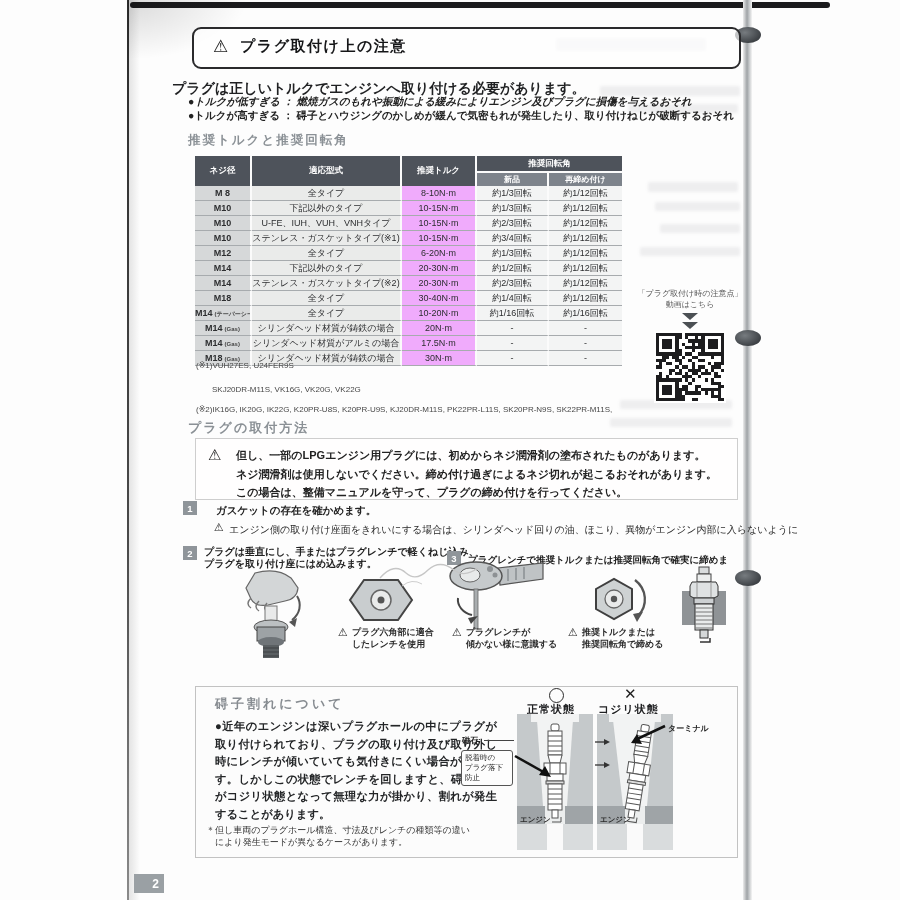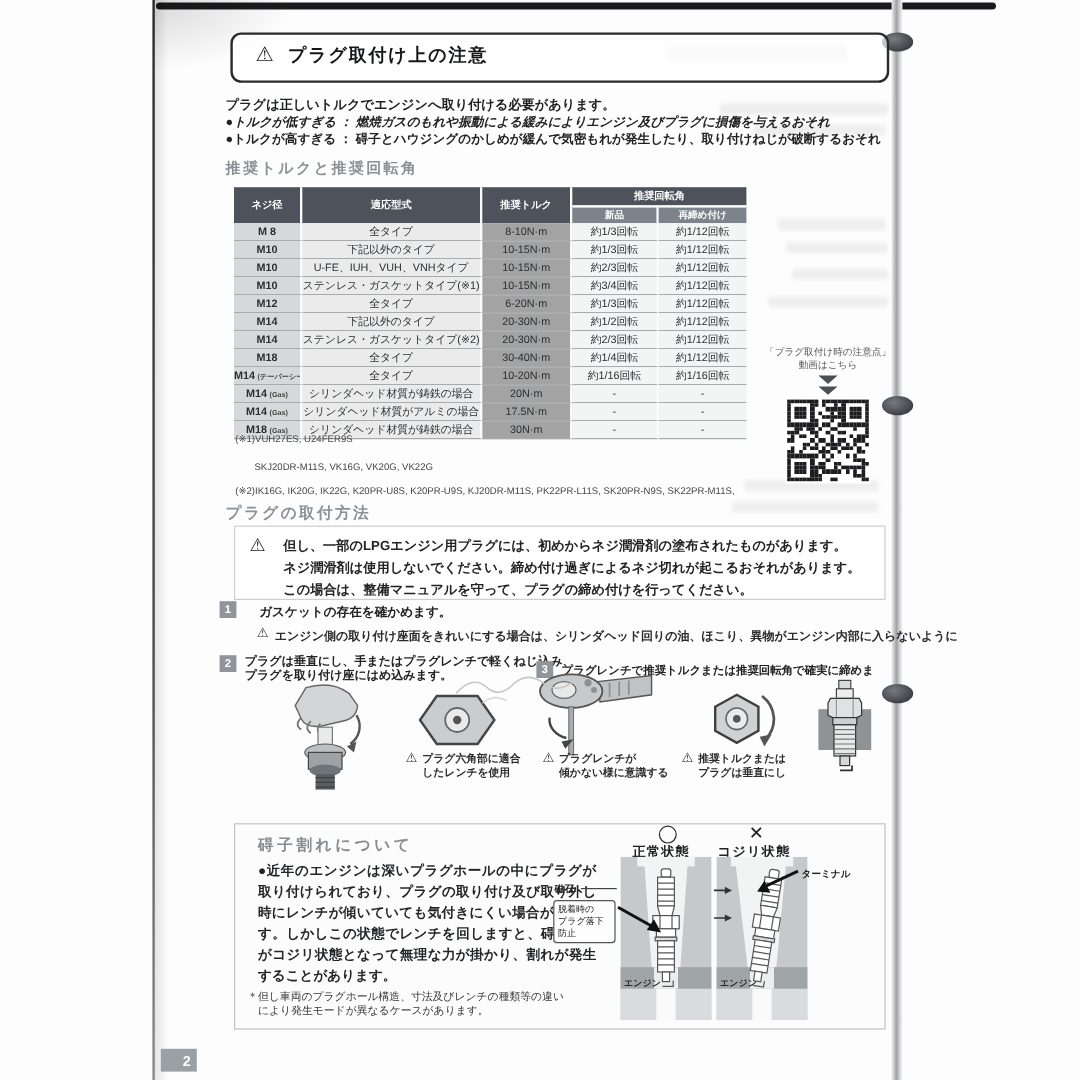--- a/index.html
+++ b/index.html
@@ -15,53 +15,53 @@
   .corner-shadow{left:128px;top:0;width:120px;height:60px;background:radial-gradient(ellipse at 0% 0%,rgba(0,0,0,.14),transparent 70%);}
   .binding-line{left:743px;top:0;width:9px;height:900px;background:linear-gradient(90deg,#ececec,#9fa3a6 45%,#c7cacc 70%,#f5f5f5);}
   .binding-ring{width:26px;height:16px;left:735px;border-radius:50%;
       background:radial-gradient(ellipse at 38% 35%,#777c80,#3e4246 70%);filter:blur(.4px);}
   .ghost{background:rgba(105,112,118,.10);filter:blur(1.6px);border-radius:2px;}
 
   
   .notice-box{left:192px;top:27px;width:545px;height:38px;border:2px solid #2a2a2c;border-radius:9px;background:rgba(255,255,255,.65);}
   .notice-title{left:240px;top:37px;font-size:15px;font-weight:bold;color:#151618;letter-spacing:1.5px;}
   .warn-glyph{color:#222;font-weight:bold;}
-  .intro{left:188px;top:80px;font-size:11px;font-weight:600;color:#1f2022;}
+  .intro{left:172px;top:80px;font-size:14px;font-weight:600;color:#1f2022;}
   .bullet{font-size:10.5px;font-weight:600;color:#222;}
   .sec-title{font-size:12.5px;font-weight:bold;color:#8b9196;letter-spacing:2px;}
 
   
   table.torque{left:195px;top:156px;width:427px;border-collapse:separate;border-spacing:0;table-layout:fixed;position:absolute;}
   table.torque th,table.torque td{padding:0;border-right:2px solid #fbfbfb;overflow:hidden;white-space:nowrap;}
   table.torque th:last-child,table.torque td:last-child{border-right:none;}
   table.torque thead th{background:#4e535b;color:#fff;font-size:8.5px;font-weight:600;height:15px;text-align:center;}
   table.torque thead tr.sub th{background:#7d838b;height:13px;font-size:8px;border-top:2px solid #fbfbfb;}
   table.torque td{height:14px;font-size:9px;text-align:center;color:#2d2e30;border-bottom:1px solid #a7abae;}
   td.c1{background:#d6d8d9;font-weight:600;margin-left:12px;}
   td.c2{background:#eaebea;font-size:8.5px;}
-  td.c3{background:#a3a3a3;margin-top:12px;}
+  td.c3{background:#f0abfc;margin-top:12px;}
   td.c4,td.c5{background:#f3f4f4;}
   .sz-note{font-size:6px;color:#444;margin-left:2px;}
   .footnote{font-size:8px;color:#474747;line-height:11px;}
 
   
   .qr-caption{width:130px;text-align:center;font-size:8px;color:#555;}
   .chev{width:0;height:0;border-left:8px solid transparent;border-right:8px solid transparent;border-top:7px solid #4b5054;}
   .qr{left:654px;top:331px;width:72px;height:72px;display:grid;grid-template-columns:repeat(21,1fr);grid-template-rows:repeat(21,1fr);background:#fff;padding:2px;box-sizing:border-box;}
   .qr span{display:block;}
   .qr .d{background:#1d1d1f;}
 
   
   .warnbox{left:195px;top:438px;width:543px;height:62px;border:1px solid #cecece;background:#fffefe;
            box-sizing:border-box;padding:7px 8px 0 40px;line-height:18.5px;font-size:11px;font-weight:600;color:#222;}
   .warnbox .icon{position:absolute;left:12px;top:7px;font-size:15px;}
   .stepnum{width:14px;height:14px;background:#8f959a;color:#fff;font-size:9.5px;font-weight:bold;
            display:flex;align-items:center;justify-content:center;}
   .steptext{font-size:10.5px;font-weight:600;color:#222;line-height:12px;}
-  .subwarn{font-size:10px;font-weight:700;color:#2a2a2a;}
+  .subwarn{font-size:10px;font-weight:400;color:#2a2a2a;}
   .cap{font-size:9px;color:#2c2c2c;line-height:12px;font-weight:600;display:flex;gap:4px;}
   .cap .icon{font-size:11px;line-height:12px;}
 
   
   .insulator-box{left:195px;top:686px;width:543px;height:172px;border:1px solid #c2c2c2;background:#fcfcfc;box-sizing:border-box;}
   .ins-title{left:215px;top:695px;font-size:13px;font-weight:bold;color:#878c91;letter-spacing:3px;}
   .ins-body{left:215px;top:718px;width:282px;font-size:11.3px;font-weight:600;color:#232527;line-height:17.5px;text-align:justify;}
   .ins-note{left:206px;top:824px;width:292px;font-size:9px;color:#333;line-height:12px;}
   .state-title{font-size:11px;font-weight:bold;color:#202123;letter-spacing:1px;}
   .ok-circle{width:13px;height:13px;border:1.6px solid #2b2b2b;border-radius:50%;}
@@ -736,21 +736,21 @@
     <polygon points="13,17 31,7 49,17 49,37 31,47 13,37" fill="#ced2d3" stroke="#3f3f3f" stroke-width="2"></polygon>
     <circle cx="31" cy="27" r="9" fill="#e9eaea" stroke="#666" stroke-width="1.3"></circle>
     <circle cx="31" cy="27" r="3.2" fill="#555"></circle>
     <path d="M52,8 a27,25 0 0 1 3,36" fill="none" stroke="#555" stroke-width="2.3"></path>
     <polygon points="50,42 60,40 54,50" fill="#555"></polygon>
   </svg>
 
   <div class="abs cap" style="left:568px;top:626px;">
     <span class="icon warn-glyph">⚠</span>
     <span><span class="nowrap">推奨トルクまたは</span><br>
-    <span class="nowrap">プラグは垂直にし</span></span>
+    <span class="nowrap">推奨回転角で締める</span></span>
   </div>
 
   <svg class="abs" style="left:680px;top:565px;" width="48" height="82" viewBox="0 0 48 82">
     <rect x="2" y="26" width="44" height="34" fill="#8f9396"></rect>
     <rect x="19" y="2" width="10" height="7" fill="#d9dcdd" stroke="#444"></rect>
     <rect x="17" y="9" width="14" height="8" fill="#eceeee" stroke="#444"></rect>
     <polygon points="12,17 36,17 38,21 38,31 34,33 14,33 10,31 10,21" fill="#dfe2e3" stroke="#333"></polygon>
     <path d="M17,17 v16 M31,17 v16" stroke="#999" stroke-width="1"></path>
     <rect x="14" y="33" width="20" height="6" fill="#cdd0d2" stroke="#333"></rect>
     <rect x="15" y="39" width="18" height="26" fill="#e8eaea" stroke="#333"></rect>

